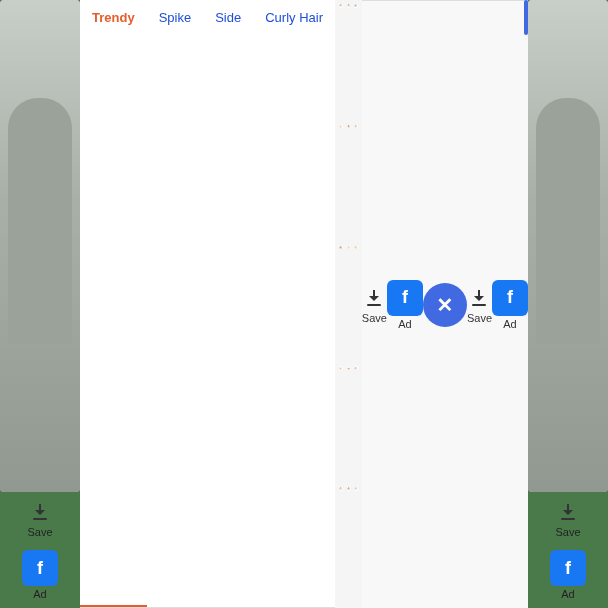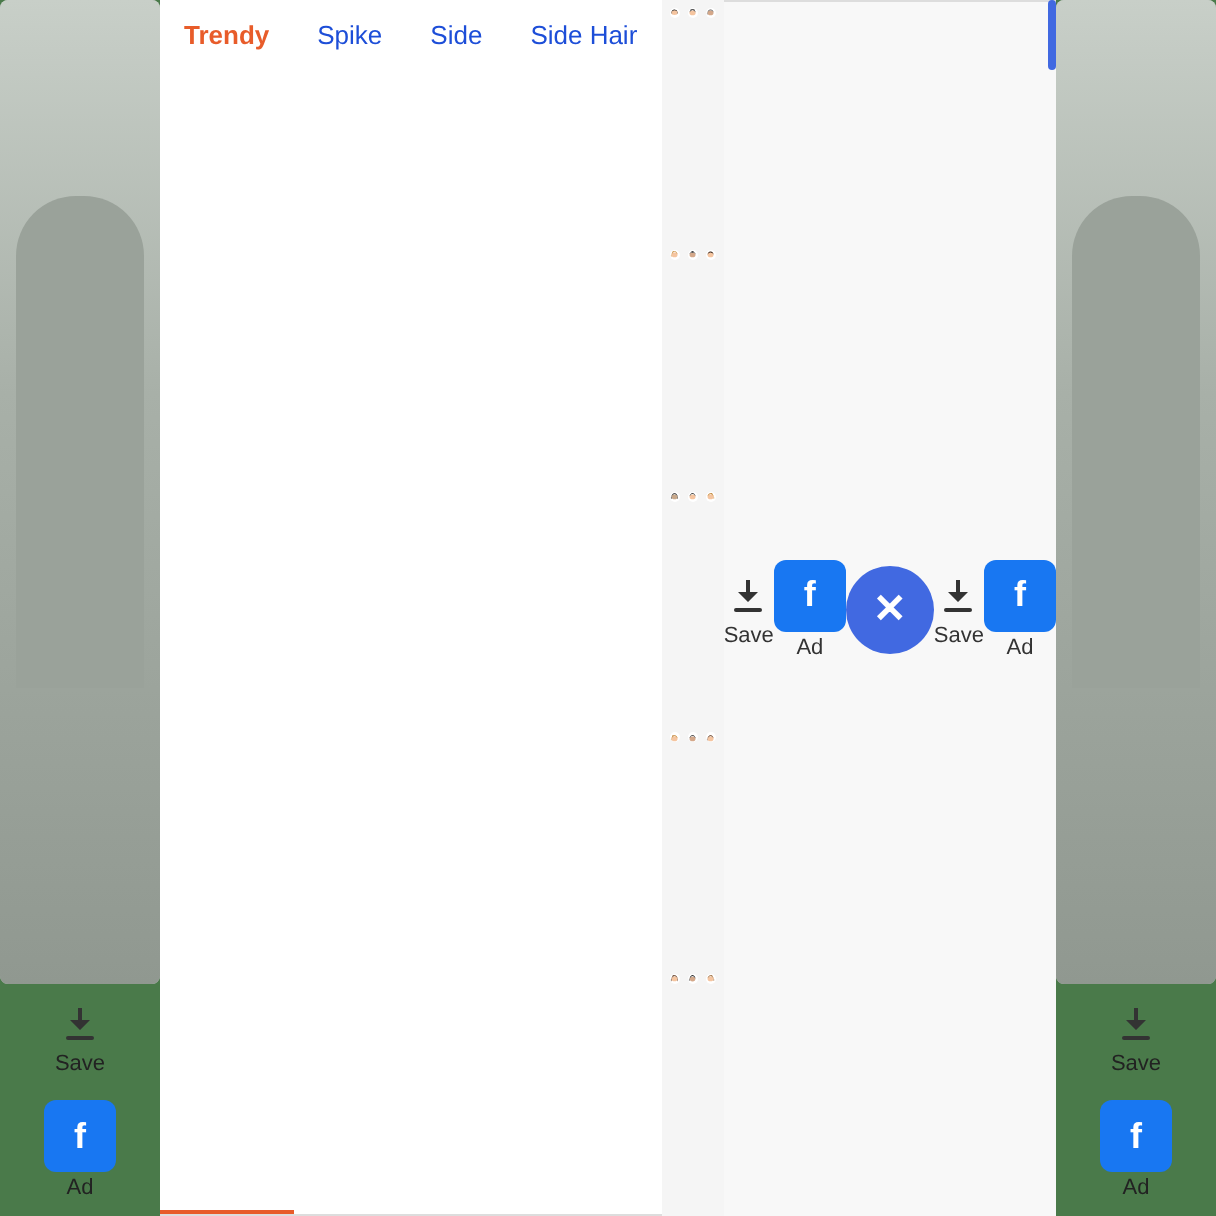--- a/index.html
+++ b/index.html
@@ -258,21 +258,21 @@
     <span class="side-btn-label">Ad</span>
   </div>
 </div>
 
 <div class="main-panel">
 
   <div class="tabs">
     <div class="tab active">Trendy</div>
     <div class="tab">Spike</div>
     <div class="tab">Side</div>
-    <div class="tab">Side Hair</div>
+    <div class="tab">Curly Hair</div>
     <div class="scroll-indicator"></div>
   </div>
 
   <div class="grid">
 
     <div class="hair-item">
       <div class="hair-img">
         <svg viewBox="0 0 80 70" class="hair-svg">
           <ellipse cx="40" cy="35" rx="28" ry="22" fill="#f5c5a0"></ellipse>
           <path d="M14 30 Q15 10 40 8 Q65 10 66 30 Q60 15 40 14 Q20 15 14 30z" fill="#1a1a1a"></path>

